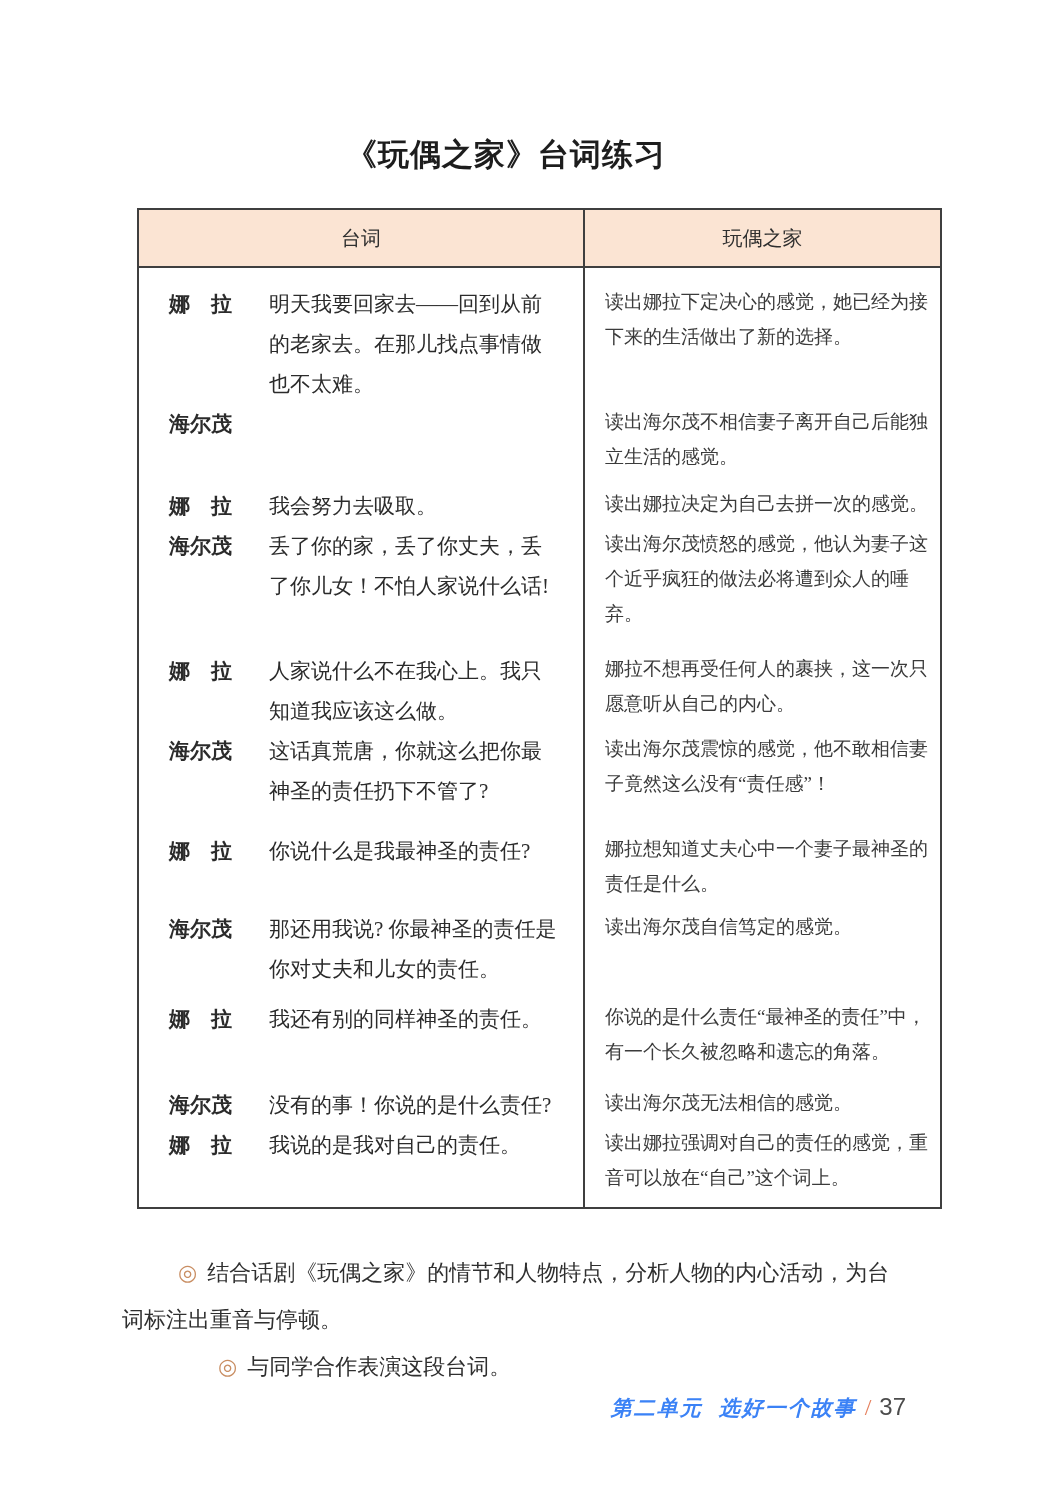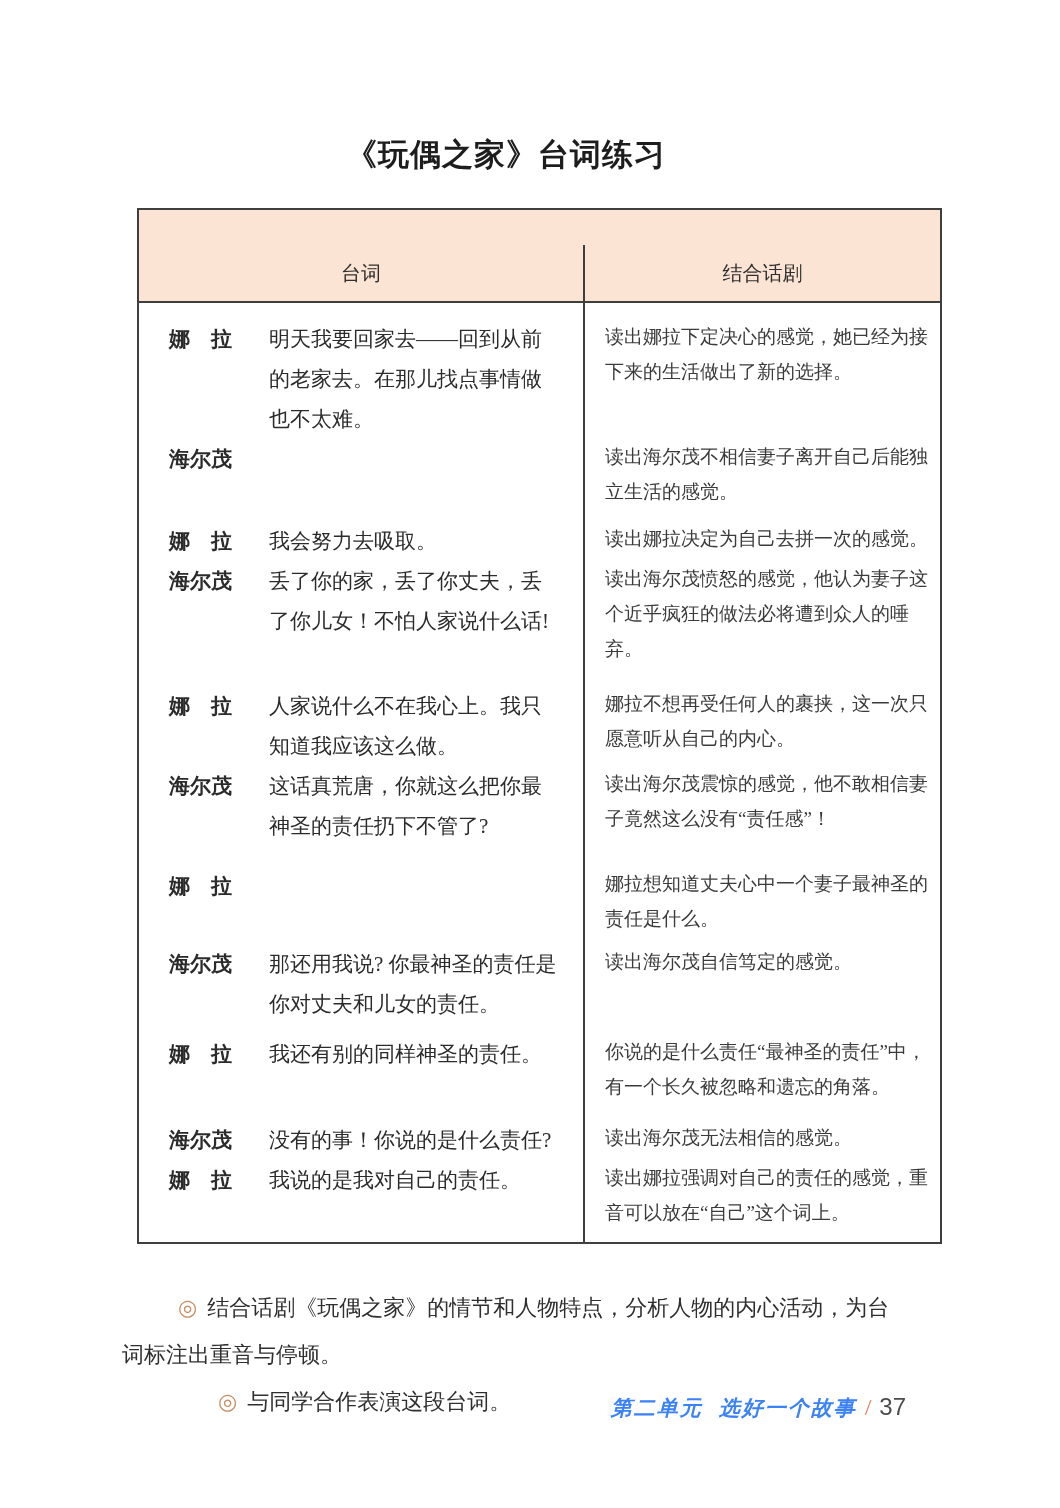--- a/index.html
+++ b/index.html
@@ -30,21 +30,20 @@
     display:grid;
     grid-template-columns:446px 1fr;
     background:#fbe4d3;
     border-bottom:2px solid #3f3f3f;
   }
   .th{
     text-align:center;
     font-size:20px;
     padding:15px 0 14px;
     color:#2f2f2f;
-    margin-top:35px;
   }
   .th-left{border-right:2px solid #3f3f3f;}
   .tbody{
     position:relative;
     padding:16px 0 12px;
   }
   .tbody::after{
     content:"";
     position:absolute;
     top:0;bottom:0;left:444px;
@@ -125,21 +124,21 @@
 </head>
 <body>
 
 <div class="page">
 
   <div class="title">《玩偶之家》台词练习</div>
 
   <div class="table">
     <div class="thead">
       <div class="th th-left">台词</div>
-      <div class="th">结合话剧</div>
+      <div class="th">玩偶之家</div>
     </div>
 
     <div class="tbody">
 
       <div class="pair">
         <div class="cl">
             <span class="speaker">娜　拉</span>
             <span class="dialogue">明天我要回家去——回到从前的老家去。在那儿找点事情做也不太难。</span>
           </div>
         <div class="cr">读出娜拉下定决心的感觉，她已经为接下来的生活做出了新的选择。</div>
@@ -180,20 +179,21 @@
         <div class="cl">
             <span class="speaker">海尔茂</span>
             <span class="dialogue">这话真荒唐，你就这么把你最神圣的责任扔下不管了?</span>
           </div>
         <div class="cr">读出海尔茂震惊的感觉，他不敢相信妻子竟然这么没有“责任感”！</div>
       </div>
 
       <div class="pair mb8">
         <div class="cl">
             <span class="speaker">娜　拉</span>
+            <span class="dialogue">你说什么是我最神圣的责任?</span>
           </div>
         <div class="cr">娜拉想知道丈夫心中一个妻子最神圣的责任是什么。</div>
       </div>
 
       <div class="pair mb10">
         <div class="cl">
             <span class="speaker">海尔茂</span>
             <span class="dialogue">那还用我说? 你最神圣的责任是你对丈夫和儿女的责任。</span>
           </div>
         <div class="cr">读出海尔茂自信笃定的感觉。</div>

